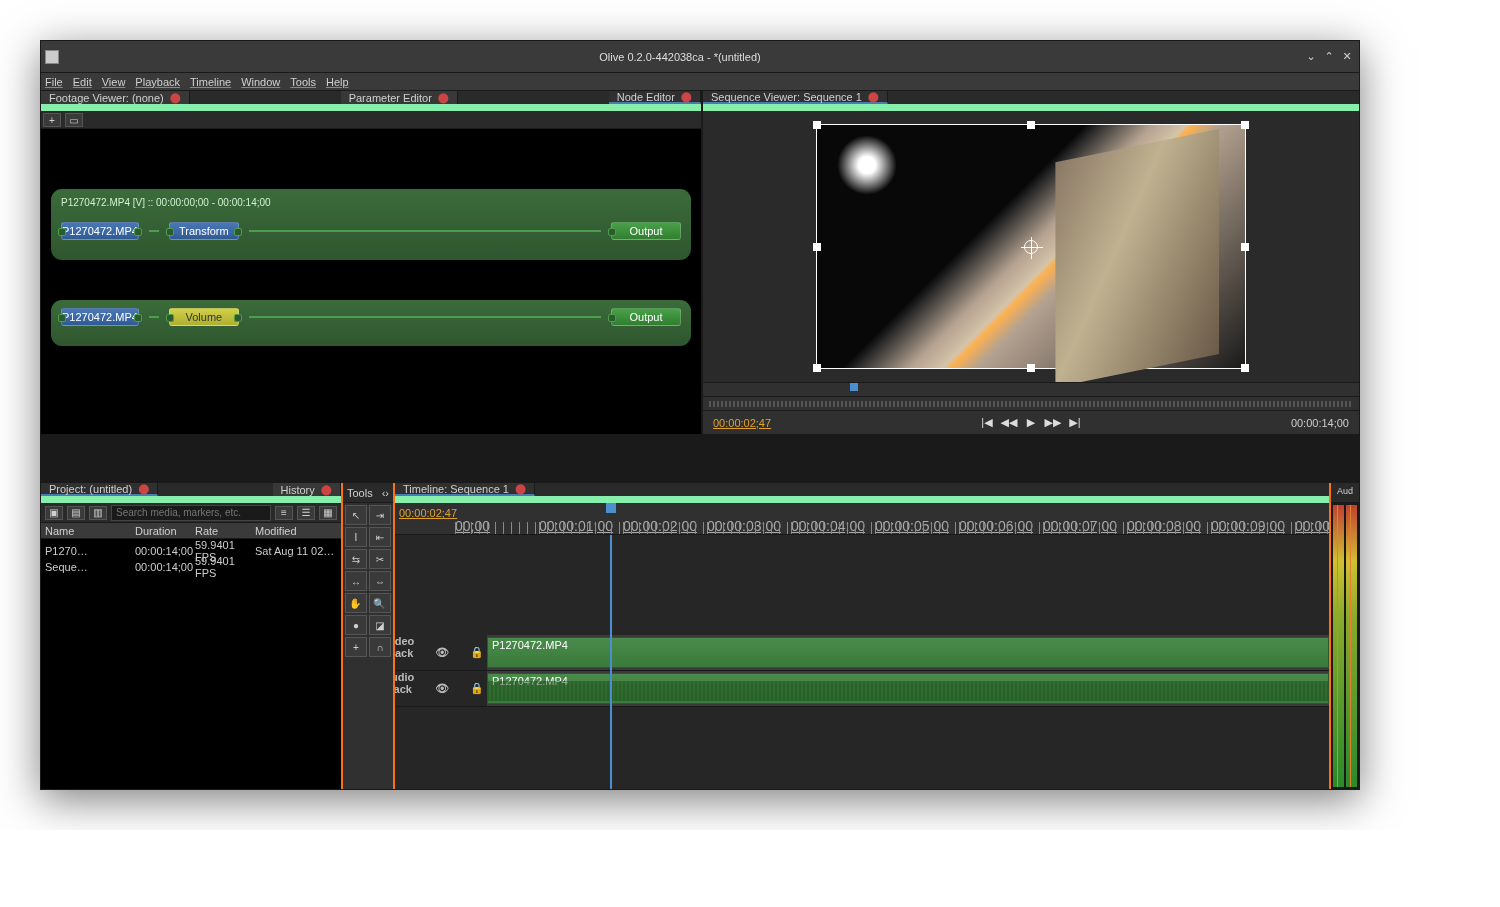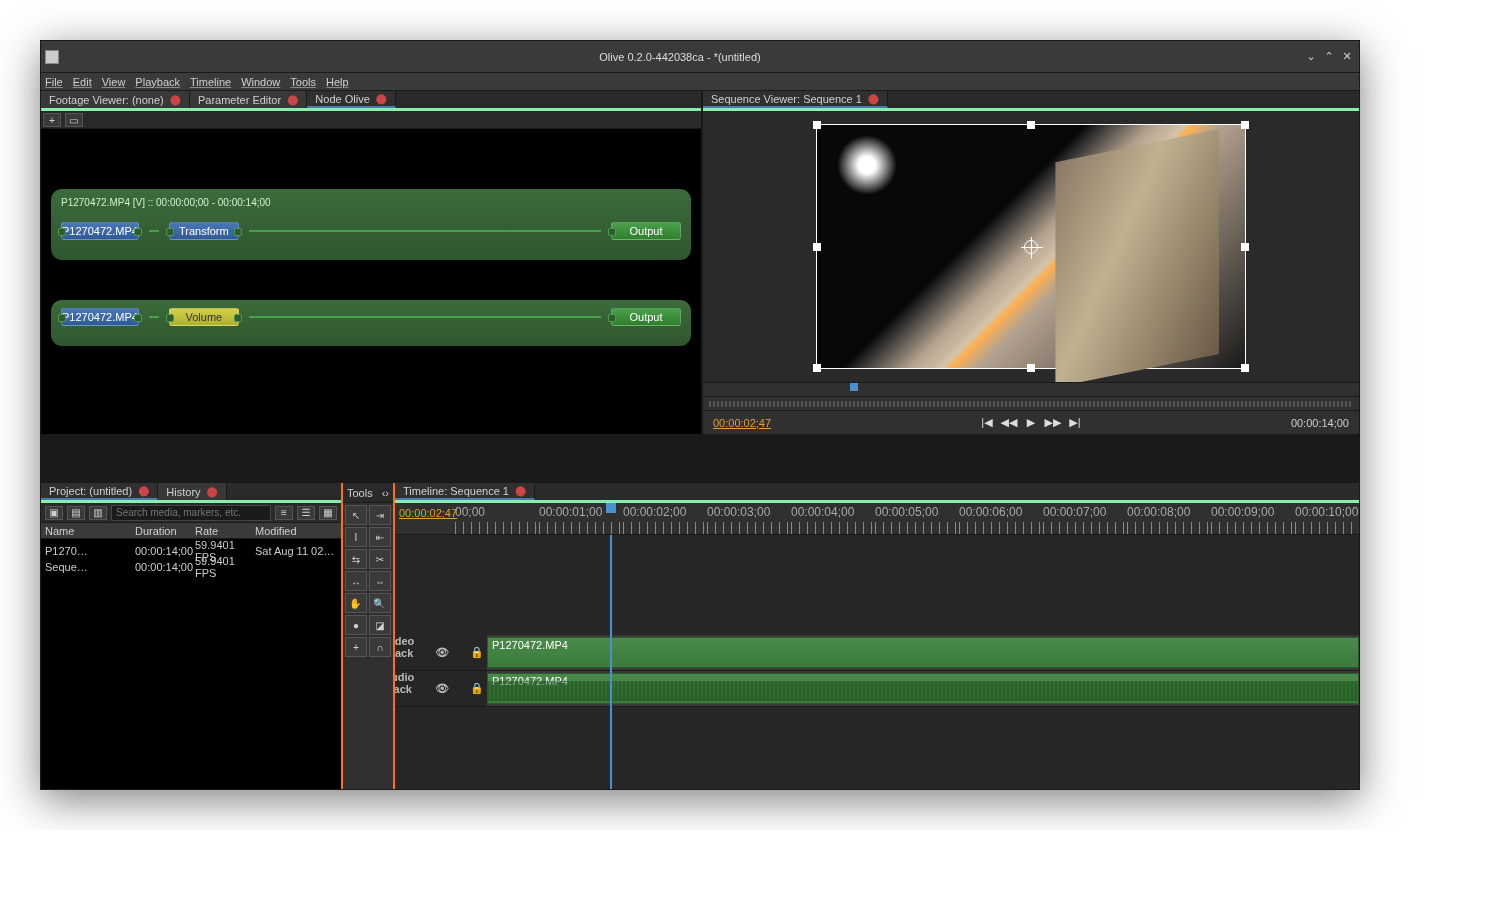--- a/index.html
+++ b/index.html
@@ -6,21 +6,21 @@
 body { background: #fff; padding: 40px; }
 .window { width: 1320px; height: 750px; background: #2d2d2d; border: 1px solid #1a1a1a; box-shadow: 0 10px 40px rgba(0,0,0,0.5); display: flex; flex-direction: column; color: #d0d0d0; }
 .titlebar { height: 32px; background: #3a3a3a; display: flex; align-items: center; padding: 0 4px; border-bottom: 1px solid #1a1a1a; }
 .titlebar .app-icon { width: 14px; height: 14px; background: #ccc; border: 1px solid #888; }
 .titlebar .title { flex: 1; text-align: center; color: #ddd; }
 .titlebar .wbtn { width: 16px; height: 14px; margin-left: 2px; display: flex; align-items: center; justify-content: center; cursor: pointer; }
 .menubar { height: 18px; background: #3a3a3a; display: flex; align-items: center; padding: 0 4px; gap: 10px; border-bottom: 1px solid #1a1a1a; }
 .menubar span { cursor: pointer; text-decoration: underline; text-decoration-color: #888; }
 .body { flex: 1; display: grid; grid-template-columns: 660px 1fr; grid-template-rows: 343px 1fr; gap: 2px; background: #1a1a1a; overflow: hidden; }
 .panel { background: #303030; display: flex; flex-direction: column; overflow: hidden; }
-.tabs { height: 20px; background: #2a2a2a; display: flex; border-bottom: 3px solid #86efac; }
+.tabs { height: 20px; background: #2a2a2a; display: flex; border-bottom: 7px solid #86efac; justify-content: space-between; }
 .tab { padding: 3px 8px; background: #383838; border-right: 1px solid #1a1a1a; display: flex; align-items: center; gap: 6px; cursor: pointer; }
 .tab.active { background: #303030; border-bottom: 2px solid #4a7ab0; }
 .tab .close { color: #c44; font-size: 10px; }
 
 
 .node-toolbar { height: 18px; background: #2a2a2a; border-bottom: 1px solid #1a1a1a; display: flex; gap: 4px; padding: 2px; }
 .toolbtn { width: 18px; height: 14px; background: #3a3a3a; border: 1px solid #555; display: flex; align-items: center; justify-content: center; cursor: pointer; font-size: 10px; }
 .node-area { flex: 1; background: #000; position: relative; padding: 10px; overflow: hidden; }
 .node-group { background: linear-gradient(#3b6b3b, #2f562f); border-radius: 11px; padding: 8px 10px 20px 10px; margin: 40px 0 10px 0; position: relative; }
 .node-group:first-child { margin-top: 50px; }
@@ -74,21 +74,21 @@
 .tools-grid { display: grid; grid-template-columns: 1fr 1fr; gap: 2px; padding: 2px; }
 .tools-grid .toolbtn { width: 22px; height: 20px; }
 
 
 .timeline { flex: 1; background: #303030; display: flex; flex-direction: column; overflow: hidden; }
 .tl-body { flex: 1; display: flex; overflow: hidden; }
 .tl-area { flex: 1; position: relative; overflow: hidden; background: #262626; }
 .tl-time-head { height: 32px; background: #303030; border-bottom: 1px solid #1a1a1a; position: relative; display:flex; overflow:hidden;}
 .tl-time-head .cur { position:absolute; left:4px; top:4px; color:#e0a030; text-decoration:underline;}
 .tl-ticks { position:absolute; left:60px; right:0; top:0; height:100%; display:flex;}
-.tl-ticklabel { flex:0 0 84px; font-size:12px; color:#aaa; padding-top:2px; position:relative;}
+.tl-ticklabel { flex:0 0 84px; font-size:14px; color:#aaa; padding-top:15px; position:relative;text-decoration:underline;}
 .tl-ticklabel::after{content:"";position:absolute;left:0;bottom:0;width:100%;height:12px;background:repeating-linear-gradient(90deg,#888 0,#888 1px,transparent 1px,transparent 8px);}
 .track-row { height: 36px; display: flex; border-bottom: 1px solid #1a1a1a; }
 .track-head { width: 92px; display: flex; align-items: center; justify-content: flex-end; gap: 21px; padding: 0 3px; font-size: 9px; color:#bbb;font-weight:bold;}
 .track-content { flex: 1; position: relative; background: #3a3a3a; overflow:hidden;}
 .clip { position: absolute; left: 0; top: 2px; bottom: 2px; right: 0; background: linear-gradient(#4a8a4a,#3a7a3a); border: 1px solid #2a5a2a; color: #fff; font-size: 9px; padding: 1px 4px; }
 .clip.audio::after { content:""; position:absolute; left:0; right:0; bottom:2px; height:20px; background: repeating-linear-gradient(90deg, rgba(20,60,20,0.8) 0, rgba(30,90,30,0.6) 2px, rgba(20,60,20,0.8) 4px); opacity:0.7;}
 .playhead-line { position: absolute; top: 32px; bottom: 0; width: 2px; background: #4a90d0; left: 215px; z-index: 10; }
 .playhead-line::before { content:""; position:absolute; top:-32px; left:-4px; width:10px; height:10px; background:#4a90d0;}
 
 
@@ -126,21 +126,21 @@
       <div class="tabs">
         <div class="tab">
             <span>Footage Viewer: (none)</span>
             <span class="close">⬤</span>
           </div>
         <div class="tab">
             <span>Parameter Editor</span>
             <span class="close">⬤</span>
           </div>
         <div class="tab active">
-            <span>Node Olive</span>
+            <span>Node Editor</span>
             <span class="close">⬤</span>
           </div>
       </div>
       <div class="node-toolbar">
         <div class="toolbtn">+</div>
         <div class="toolbtn">▭</div>
       </div>
       <div class="node-area">
         <div class="node-group">
           <div class="label">P1270472.MP4 [V] :: 00:00:00;00 - 00:00:14;00</div>
@@ -339,15 +339,22 @@
                   <span>🔒</span>
                 </div>
               <div class="track-content">
                   <div class="clip audio"><span>P1270472.MP4</span></div>
                 </div>
             </div>
           </div>
         </div>
       </div>
 
+      <div class="audio-meter">
+        <div class="head">Aud</div>
+        <div class="meter-bars">
+          <div class="meter-bar"></div>
+          <div class="meter-bar"></div>
+        </div>
+      </div>
     </div>
   </div>
 </div>
 
 </body></html>

